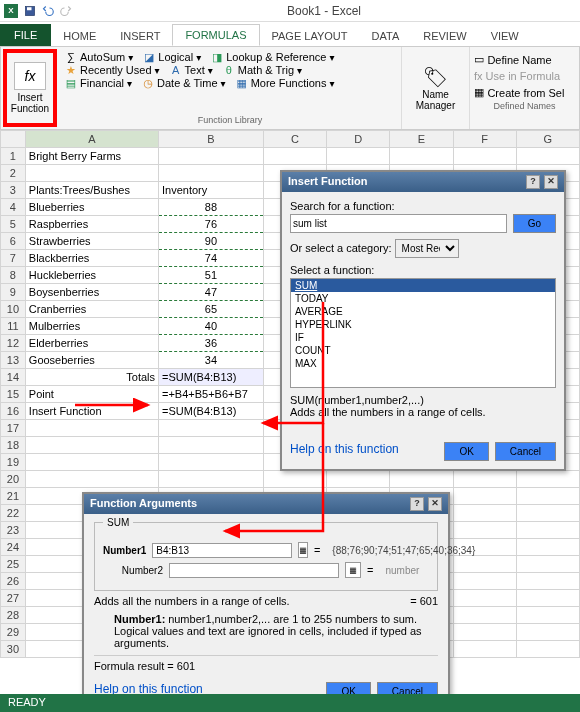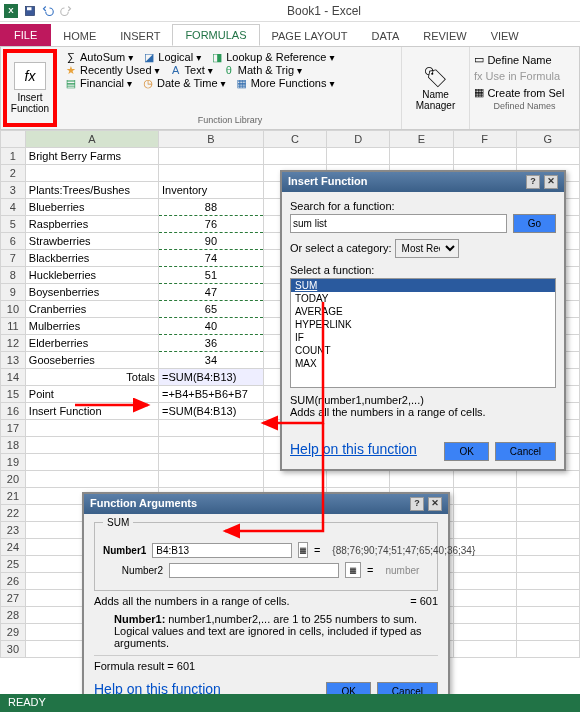--- a/index.html
+++ b/index.html
@@ -4,21 +4,21 @@
 <style>
 *{box-sizing:border-box;margin:0;padding:0;font-family:"Segoe UI",Tahoma,sans-serif;font-size:11px}
 body{background:#fff;width:580px;height:712px;overflow:hidden;position:relative}
 .titlebar{height:22px;background:#fff;border-bottom:1px solid #ddd;display:flex;align-items:center;padding:0 4px}
 .qat{display:flex;gap:6px;align-items:center}
 .excel-icon{width:14px;height:14px;background:#217346;color:#fff;font-size:8px;display:flex;align-items:center;justify-content:center;font-weight:bold}
 .qat svg{width:12px;height:12px}
 .title-txt{flex:1;text-align:center;font-size:12px;color:#444}
 .ribbon-tabs{height:24px;display:flex;background:#fff;align-items:flex-end}
 .tab{padding:4px 12px;font-size:11px;color:#444;cursor:pointer}
-.tab.file{background:#be185d;color:#fff;padding:5px 14px}
+.tab.file{background:#14532d;color:#fff;padding:5px 14px}
 .tab.active{background:#fff;border:1px solid #ccc;border-bottom:1px solid #fff;color:#217346}
 .ribbon{height:84px;background:#f5f5f5;border:1px solid #ccc;display:flex}
 .fx-btn{width:54px;display:flex;flex-direction:column;align-items:center;justify-content:center;border:4px solid #ff0000;margin:2px}
 .fx-btn .fx{width:32px;height:28px;border:1px solid #bbb;background:#fff;display:flex;align-items:center;justify-content:center;font-style:italic;font-size:14px}
 .fx-btn .lbl{font-size:10px;text-align:center;margin-top:2px}
 .lib{flex:1;padding:4px 6px;display:flex;flex-direction:column}
 .lib-rows{display:flex;flex-direction:column;gap:1px}
 .lib-row{display:flex;gap:10px}
 .lib-item{display:flex;align-items:center;gap:3px;font-size:10px;cursor:pointer}
 .lib-item .ic{width:12px;height:12px;display:flex;align-items:center;justify-content:center}
@@ -43,21 +43,21 @@
 .dlg-title .ctrl{display:flex;gap:4px}
 .dlg-title .ctrl span{background:#ddd;color:#333;width:14px;height:14px;font-size:9px;text-align:center;border:1px solid #999;cursor:pointer}
 .dlg-body{padding:8px;font-size:10px}
 .dlg-body label{display:block;margin-bottom:2px}
 .dlg-body input[type=text],.dlg-body select{border:1px solid #999;padding:2px;font-size:10px}
 .func-list{border:1px solid #999;background:#fff;height:110px;overflow:hidden;margin-top:2px}
 .func-list div{padding:1px 4px;font-size:10px}
 .func-list .sel{background:#2a5a9e;color:#fff}
 .btn{border:1px solid #888;background:#3b82f6;padding:3px 14px;font-size:10px;cursor:pointer}
 .dlg-btns{display:flex;gap:6px;justify-content:flex-end;margin-top:6px}
-.link{color:#0050c8;text-decoration:underline;cursor:pointer;font-size:14px}
+.link{color:#0050c8;cursor:pointer;font-size:12px}
 .fa-dialog{left:82px;top:492px;width:368px}
 .fa-body{padding:8px 10px}
 .fieldset{border:1px solid #bbb;padding:8px;margin-bottom:4px}
 .fieldset .leg{position:relative;top:-14px;background:#f0f0f0;padding:0 4px;font-size:10px;width:30px}
 .fa-row{display:flex;align-items:center;margin-bottom:4px;gap:6px}
 .fa-row .lbl{width:60px;text-align:right;font-weight:bold;font-size:10px}
 .fa-row input{width:170px;border:1px solid #999;padding:1px 3px;font-size:10px}
 .fa-row .refbtn{width:16px;height:16px;border:1px solid #999;background:#fff;font-size:8px}
 .fa-row .val{font-size:10px;color:#444;margin-left:6px}
 .statusbar{position:absolute;bottom:0;left:0;right:0;height:18px;background:#217346;color:#fff;font-size:10px;padding:2px 8px}

